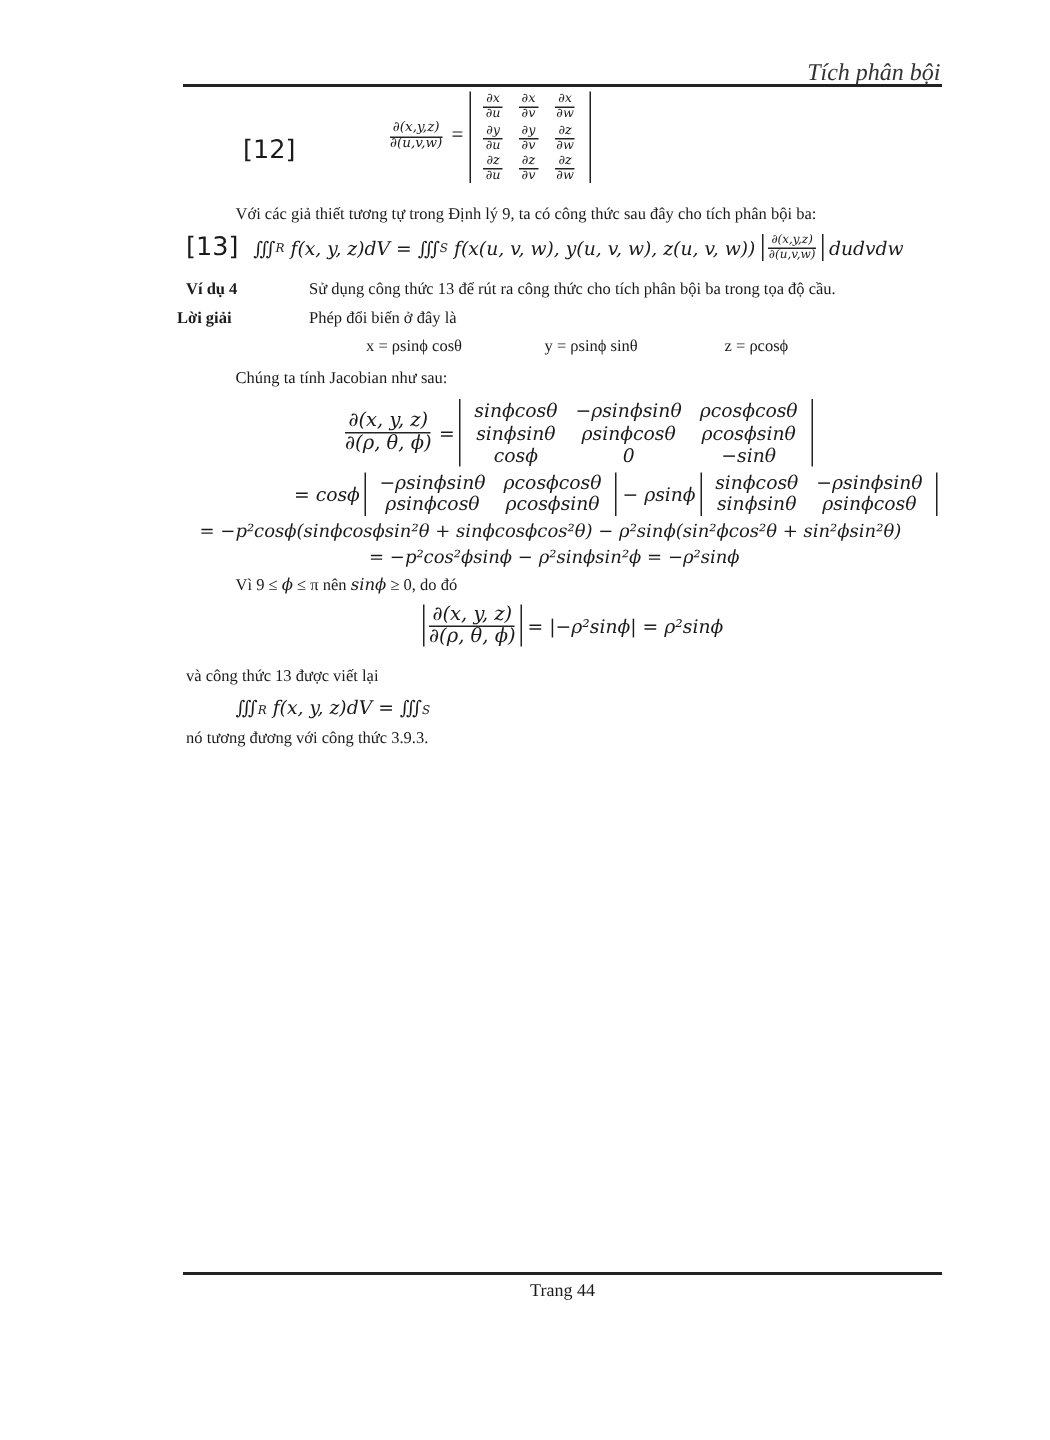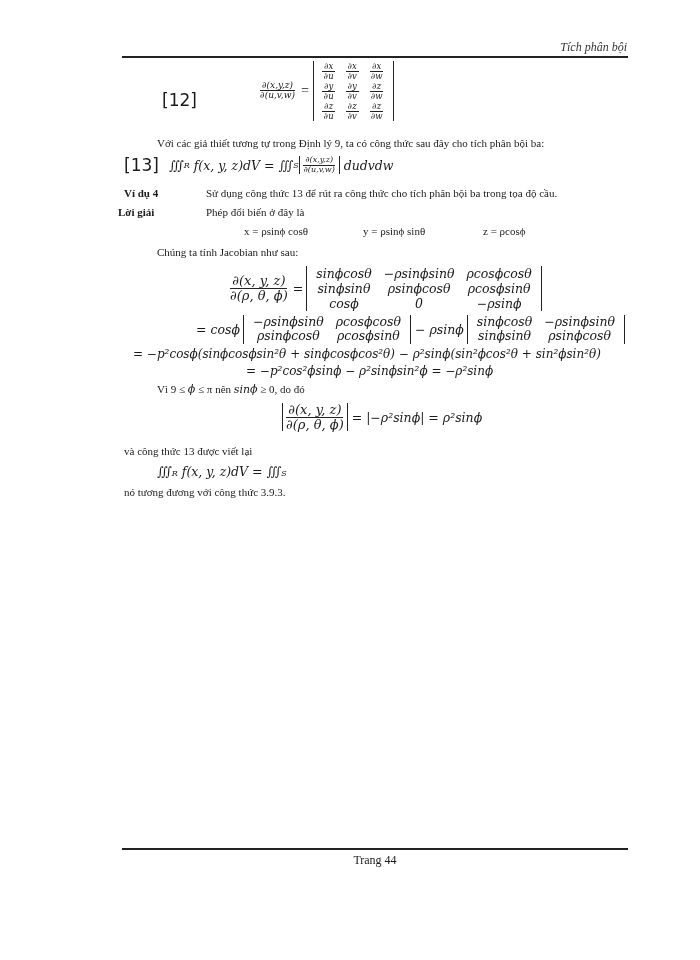--- a/index.html
+++ b/index.html
@@ -1,19 +1,19 @@
 <!DOCTYPE html>
 <html><head>
 <meta charset="utf-8">
 <style>
   html, body { margin: 0; padding: 0; background: #ffffff; }
   body { width: 700px; height: 960px; position: relative; overflow: hidden;
          font-family: "Liberation Serif", "DejaVu Serif", serif; color: #1a1a1a; }
   .abs { position: absolute; }
-  .hdr-title { right: 73px; top: 40px; font-style: italic; font-size: 12px; color: #333; }
+  .hdr-title { right: 73px; top: 40px; font-style: italic; font-size: 16px; color: #333; }
   .rule { background: #222; height: 1.5px; }
   .mi { font-family: "DejaVu Serif", "Liberation Serif", serif; font-style: italic; }
   .txt { font-size: 11px; }
   .frac { display: inline-flex; flex-direction: column; align-items: center; vertical-align: middle; line-height: 1.05; }
   .frac .num { border-bottom: 1px solid #222; padding: 0 2px; }
   .frac .den { padding: 0 2px; }
   .det { display: inline-block; border-left: 1.3px solid #222; border-right: 1.3px solid #222; padding: 0 3px; vertical-align: middle; }
   .det table { border-collapse: collapse; }
   .det td { padding: 0 6px; text-align: center; white-space: nowrap; }
   .eqn { white-space: nowrap; font-size: 12.5px; }
@@ -88,20 +88,21 @@
 
 <div class="abs txt" style="left:157px; top:137px;">Với các giả thiết tương tự trong Định lý 9, ta có công thức sau đây cho tích phân bội ba:</div>
 
 <div class="abs eqn" style="left:124px; top:155px; display:flex; align-items:center;">
   <span class="eqlbl" style="margin-right:10px;">[13]</span>
   <span class="mi">∭</span>
     <sub class="mi" style="font-size:8px;">R</sub>
   <span class="mi" style="white-space:pre;"> f(x, y, z)dV = </span>
   <span class="mi">∭</span>
     <sub class="mi" style="font-size:8px;">S</sub>
+  <span class="mi" style="white-space:pre;"> f(x(u, v, w), y(u, v, w), z(u, v, w)) </span>
   <span class="det" style="padding:0 2px;">
     <span class="frac mi" style="font-size:8px;">
       <span class="num">∂(x,y,z)</span>
       <span class="den">∂(u,v,w)</span>
     </span>
   </span>
   <span class="mi" style="white-space:pre;"> dudvdw</span>
 </div>
 
 <div class="abs txt bold" style="left:124px; top:187px;">Ví dụ 4</div>
@@ -131,21 +132,21 @@
             <td>ρcosϕcosθ</td>
           </tr>
       <tr>
             <td>sinϕsinθ</td>
             <td>ρsinϕcosθ</td>
             <td>ρcosϕsinθ</td>
           </tr>
       <tr>
             <td>cosϕ</td>
             <td>0</td>
-            <td>−ρsinϕ</td>
+            <td>−sinθ</td>
           </tr>
     </tbody>
       </table>
   </span>
 </div>
 
 <div class="abs mi" style="left:196px; top:315px; display:flex; align-items:center; font-size:12.5px;">
   <span style="white-space:pre;">= cosϕ</span>
   <span class="det" style="margin-left:3px;">
     <table style="line-height:1.15;">

